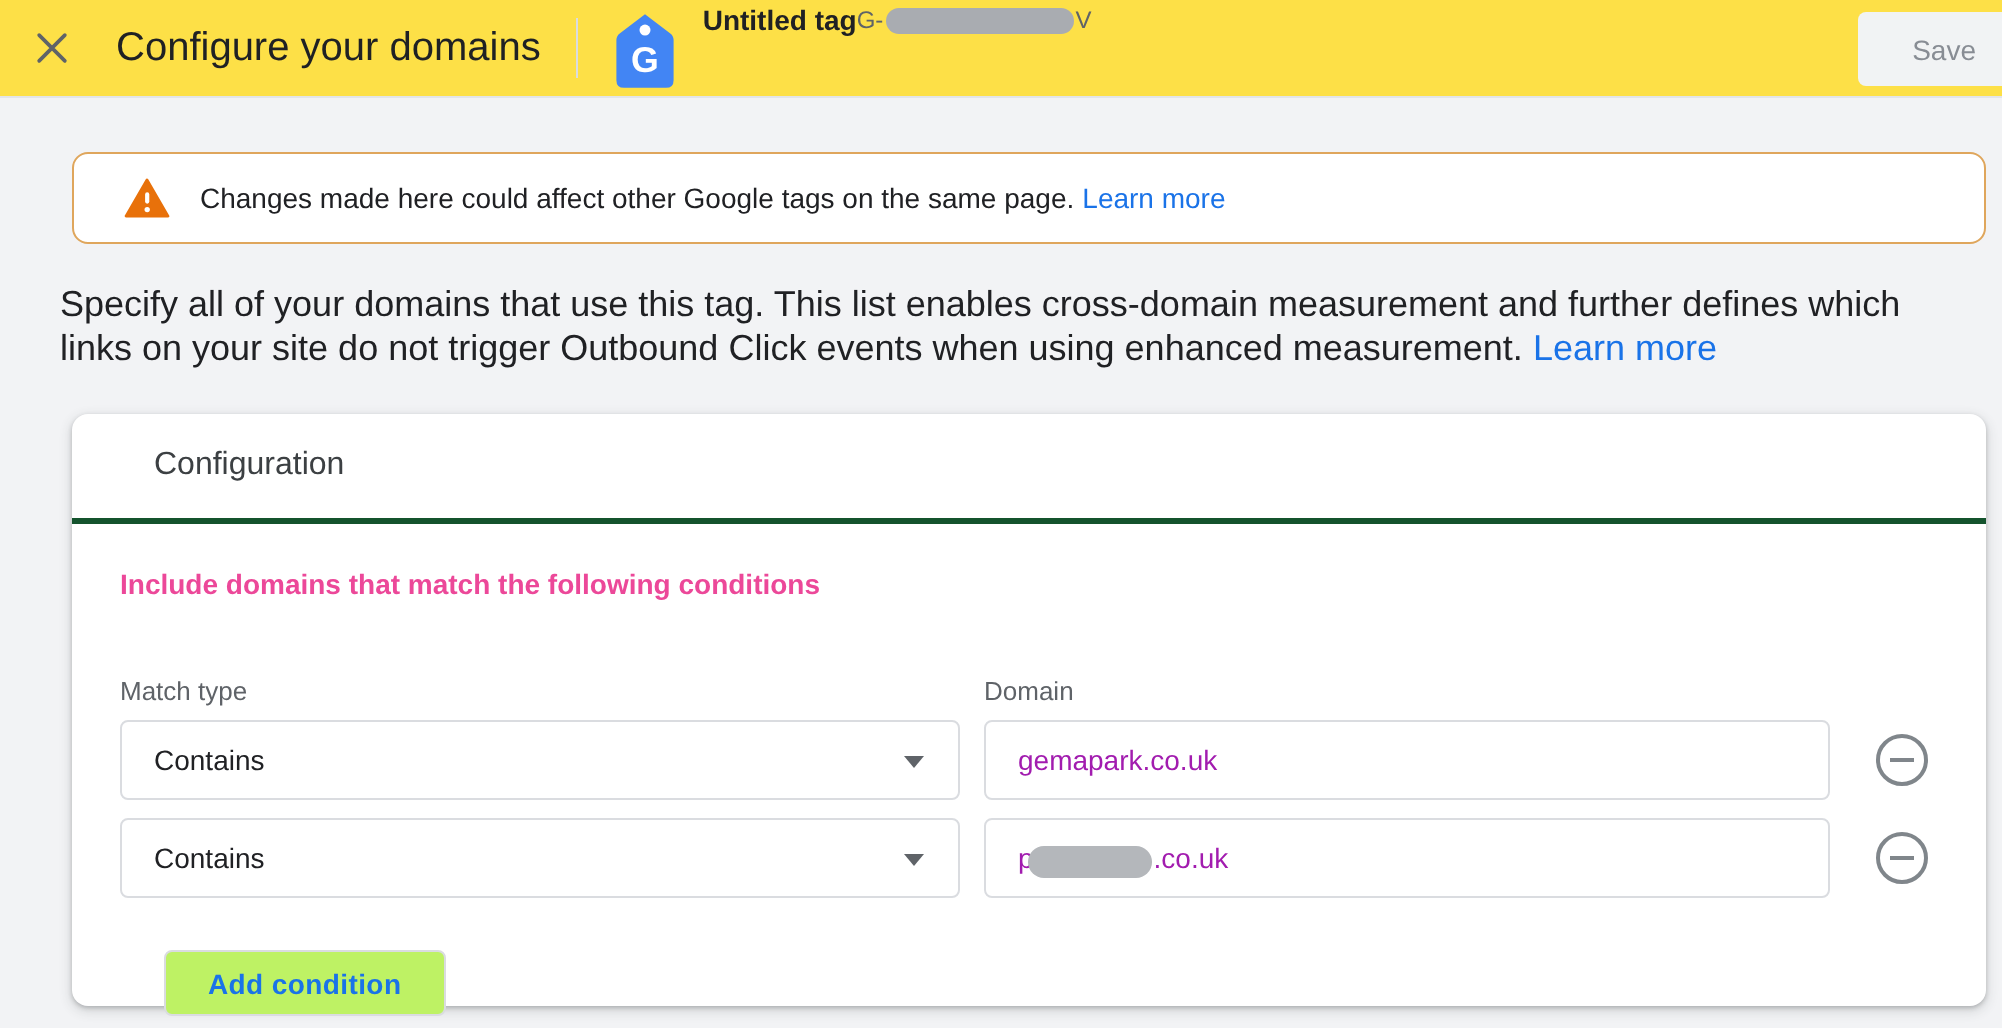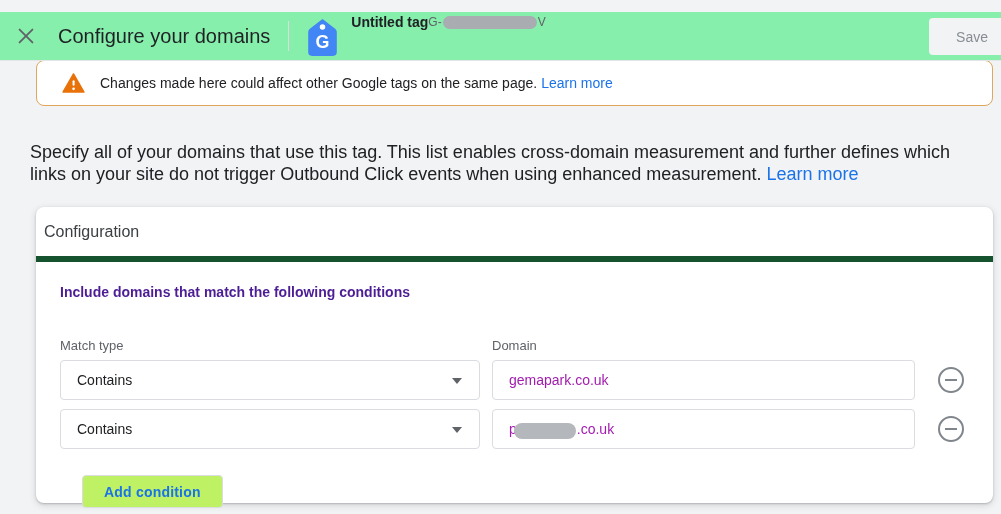--- a/index.html
+++ b/index.html
@@ -6,22 +6,22 @@
   html, body { width: 1001px; height: 514px; overflow: hidden; }
   body {
     font-family: "Liberation Sans", sans-serif;
     background: #f2f3f5;
     position: relative;
     color: #202124;
   }
 
   
   .topbar {
-    position: absolute; top: 12px; left: 0; width: 1001px; height: 49px;
-    background: #86efac; border-bottom: 1px solid #e3e5e8;
+    position: absolute; top: 0; left: 0; width: 1001px; height: 49px;
+    background: #fde047; border-bottom: 1px solid #e3e5e8;
     display: flex; align-items: center; z-index: 5;
   }
   .close-btn {
     margin-left: 14px; width: 24px; height: 24px; border: none; background: none;
     display: flex; align-items: center; justify-content: center; cursor: pointer;
   }
   .page-title { margin-left: 20px; font-size: 20px; color: #1f2124; white-space: nowrap; }
   .vdivider { width: 1px; height: 30px; background: #dadce0; margin-left: 18px; }
   .tag-block { margin-left: 17px; display: flex; align-items: flex-start; gap: 12px; }
   .tag-icon-svg { display: block; margin-top: 2px; }
@@ -33,21 +33,21 @@
     border-radius: 8px; margin: 0 1px; vertical-align: middle;
   }
   .save-btn {
     position: absolute; right: -14px; top: 6px; height: 37px; padding: 0 27px;
     background: #f1f3f4; border: none; border-radius: 4px;
     font-size: 14px; color: #888d94; font-family: inherit; cursor: default;
   }
 
   
   .banner {
-    position: absolute; left: 36px; top: 60px; width: 957px; height: 46px;
+    position: absolute; left: 36px; top: 76px; width: 957px; height: 46px;
     background: #ffffff; border: 1.5px solid #dfa65c; border-radius: 8px;
     display: flex; align-items: center;
   }
   .banner .warn-icon { margin-left: 25px; display: flex; }
   .banner-text { margin-left: 15px; font-size: 14px; color: #202124; }
   .link { color: #1a73e8; text-decoration: none; cursor: pointer; }
   .banner-text .link { margin-left: 4px; }
 
   
   .description {
@@ -55,26 +55,26 @@
     font-size: 18px; line-height: 22px; color: #202124;
   }
 
   
   .card {
     position: absolute; left: 36px; top: 207px; width: 957px; height: 296px;
     background: #ffffff; border-radius: 8px;
     box-shadow: 0 1px 2px rgba(60,64,67,.28), 0 2px 6px 1px rgba(60,64,67,.14);
   }
   .card-header {
-    height: 55px; display: flex; align-items: center; padding: 0 8px;
-    border-bottom: 6px solid #14532d;
+    height: 55px; display: flex; align-items: center; padding: 0 41px;
+    border-bottom: 3px solid #14532d;
   }
   .card-title { font-size: 16px; color: #3c4043; }
   .card-body { padding: 22px 24px 0 24px; }
-  .conditions-title { font-size: 14px; font-weight: bold; color: #4c1d95; margin-bottom: 19px; }
+  .conditions-title { font-size: 14px; font-weight: bold; color: #ec4899; margin-bottom: 19px; }
   .labels-row { display: flex; font-size: 13px; color: #5f6368; margin-bottom: 7px; margin-top: 38px; }
   .label-match { width: 432px; }
   .label-domain { flex: 1; }
 
   .condition-row { display: flex; align-items: center; margin-bottom: 9px; }
   .select-box {
     position: relative; width: 420px; height: 40px; border: 1px solid #dadce0;
     border-radius: 4px; background: #fff; display: flex; align-items: center;
     padding: 16px 16px; font-size: 14px; color: #202124; cursor: pointer;
   }

